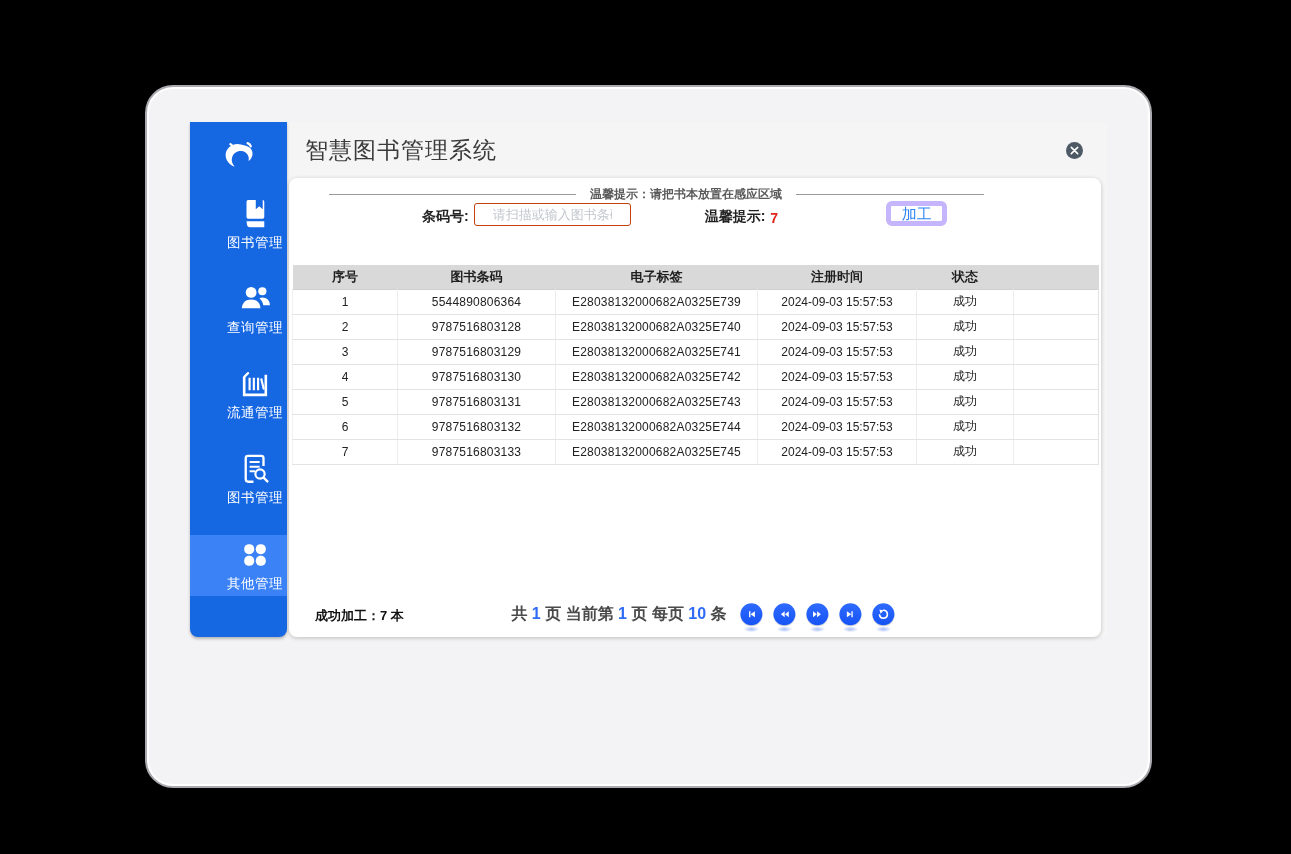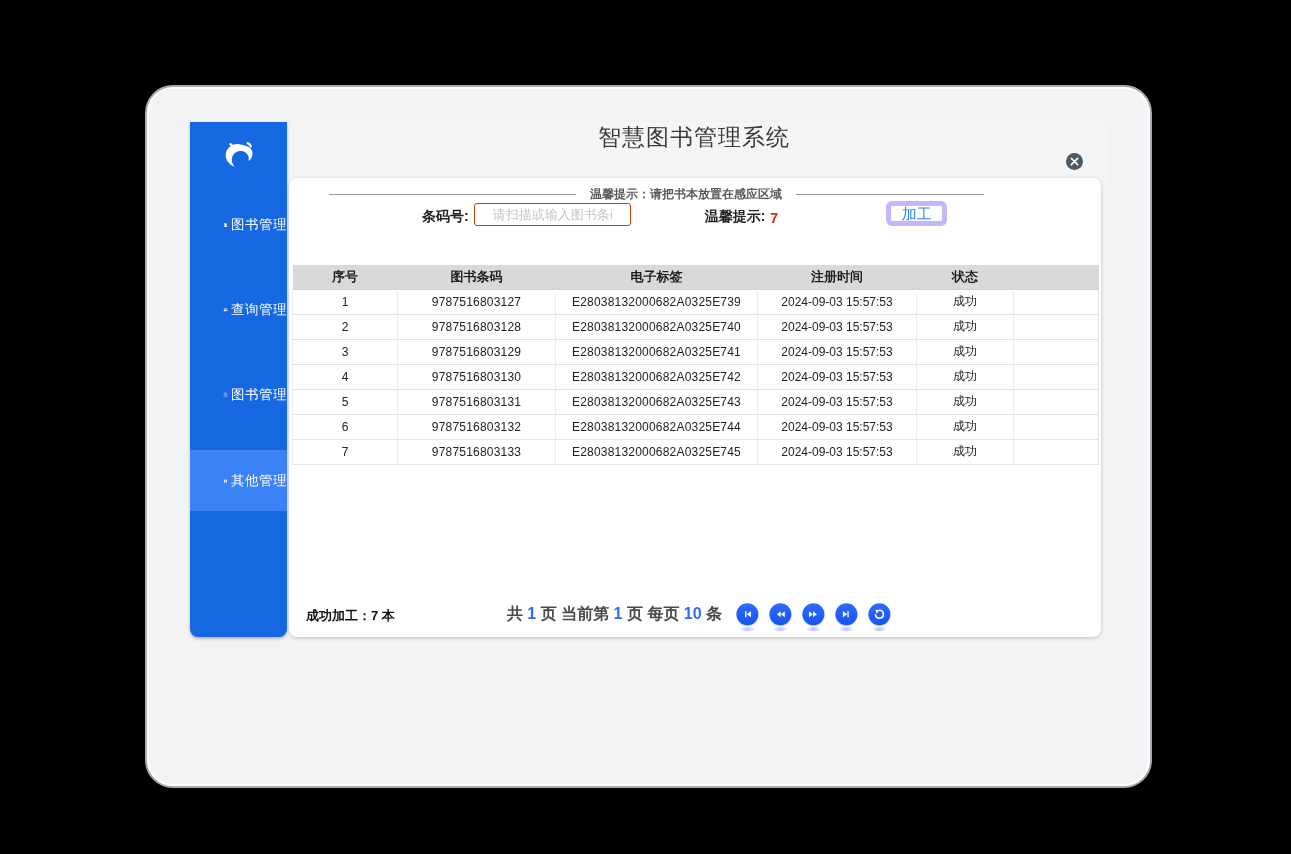--- a/index.html
+++ b/index.html
@@ -33,31 +33,31 @@
     border-radius:0 0 8px 8px;
     box-shadow:0 2px 3px rgba(0,0,0,.25);
     display:flex; flex-direction:column; align-items:center;
     position:relative; z-index:2;
   }
   .logo { margin-top:10px; height:50px; display:flex; align-items:center; justify-content:center; }
   .logo svg { width:42px; height:42px; }
   .side-nav { margin-top:12px; width:100%; display:flex; flex-direction:column; align-items:center; }
   .side-item {
     width:100%; height:61px; margin-bottom:24px;
-    display:flex; flex-direction:row; align-items:center; justify-content:center;
+    display:flex; flex-direction:column; align-items:center; justify-content:center;
     gap:3px; cursor:pointer;padding-left:33px;
   }
   .side-item.active { background:#3b82f6; margin-bottom:0; margin-top:1px; }
   .side-item svg { width:34px; height:34px; }
   .side-label { color:#fff; font-size:13.5px; letter-spacing:.5px; white-space:nowrap; }
 
   
   .main { flex:1; background:#f5f5f6; position:relative; border-radius:6px 6px 0 0; }
   .main-header {
-    height:56px; display:flex; align-items:center; padding:0 24px 0 18px;flex-direction:column;
+    height:56px; display:flex; align-items:center; padding:0 24px 0 18px;
   }
   .page-title { font-size:23px; color:#3b3b3b; letter-spacing:1px; }
   .close-btn {
     margin-left:auto; width:17px; height:17px; border-radius:50%;
     background:#4d5965; display:flex; align-items:center; justify-content:center; cursor:pointer;
   }
   .close-btn svg { width:9px; height:9px; }
 
   .card {
     position:absolute; left:2px; right:6px; top:56px; bottom:0;
@@ -100,21 +100,21 @@
     height:25px; text-align:center; color:#222;
     border-bottom:1px solid #e3e3e3; border-right:1px solid #ececec;
   }
   .data-table td:last-child { border-right:1px solid #e3e3e3; }
   .data-table tr td:first-child { border-left:1px solid #f0f0f0; }
   .data-table tbody tr:first-child td { border-top:1px solid #cfcfcf; }
   .col-barcode-c, .col-tag-c { letter-spacing:.2px; }
 
   
   .card-footer {
-    position:absolute; left:7px; right:0; bottom:0; height:42px;
+    position:absolute; left:16px; right:0; bottom:0; height:42px;
     display:flex; align-items:center; padding:0 10px;
   }
   .summary { font-size:13px; font-weight:bold; color:#111; white-space:nowrap; }
   .pagination {
     position:absolute; left:50%; top:50%; transform:translate(-50%,-58%);
     display:flex; align-items:center; white-space:nowrap;
   }
   .pg-text { font-size:16px; font-weight:bold; color:#4a4a4a; }
   .pg-text .num { color:#2e6cf5; }
   .pg-buttons { display:flex; margin-left:14px; gap:11px; }
@@ -160,20 +160,29 @@
           <div class="side-item">
             <svg viewBox="0 0 44 44">
               <circle cx="17" cy="13.5" r="7" fill="#fff"></circle>
               <path d="M5 34c0-7.2 5.2-11.5 12-11.5S29 26.8 29 34z" fill="#fff"></path>
               <circle cx="31.5" cy="12" r="5.3" fill="#fff"></circle>
               <path d="M31.5 20c5.8 0 9.8 4 9.8 10h-8.6c-.4-3.8-2.2-6.8-5.1-8.8 1.2-.8 2.5-1.2 3.9-1.2z" fill="#fff"></path>
             </svg>
             <span class="side-label">查询管理</span>
           </div>
 
+          <div class="side-item">
+            <svg viewBox="0 0 44 44">
+              <path d="M8 13v23h28V10" fill="none" stroke="#fff" stroke-width="3.4"></path>
+              <path d="M8 13l5-5" stroke="#fff" stroke-width="3" stroke-linecap="round"></path>
+              <path d="M15 14v16M20.5 14v16M26 14v16" stroke="#fff" stroke-width="2.8"></path>
+              <path d="M30 15l3.5 14" stroke="#fff" stroke-width="2.8"></path>
+            </svg>
+            <span class="side-label">流通管理</span>
+          </div>
 
           <div class="side-item">
             <svg viewBox="0 0 44 44">
               <path d="M10 35V8a3 3 0 0 1 3-3h17a3 3 0 0 1 3 3v10" fill="none" stroke="#fff" stroke-width="3"></path>
               <path d="M10 35a3.5 3.5 0 0 0 3.5 3.5H20" fill="none" stroke="#fff" stroke-width="3"></path>
               <path d="M15 13h13M15 19h13M15 25h7" stroke="#fff" stroke-width="2.6"></path>
               <circle cx="28.5" cy="28.5" r="6" fill="none" stroke="#fff" stroke-width="2.8"></circle>
               <path d="M33 33l5 5" stroke="#fff" stroke-width="3.2" stroke-linecap="round"></path>
             </svg>
             <span class="side-label">图书管理</span>
@@ -233,21 +242,21 @@
                 <th>图书条码</th>
                 <th>电子标签</th>
                 <th>注册时间</th>
                 <th>状态</th>
                 <th></th>
               </tr>
             </thead>
             <tbody>
               <tr>
                 <td>1</td>
-                <td class="col-barcode-c">9787516803127</td>
+                <td class="col-barcode-c">5544890806364</td>
                 <td class="col-tag-c">E28038132000682A0325E739</td>
                 <td>2024-09-03 15:57:53</td>
                 <td>成功</td>
                 <td></td>
               </tr>
               <tr>
                 <td>2</td>
                 <td class="col-barcode-c">9787516803128</td>
                 <td class="col-tag-c">E28038132000682A0325E740</td>
                 <td>2024-09-03 15:57:53</td>

